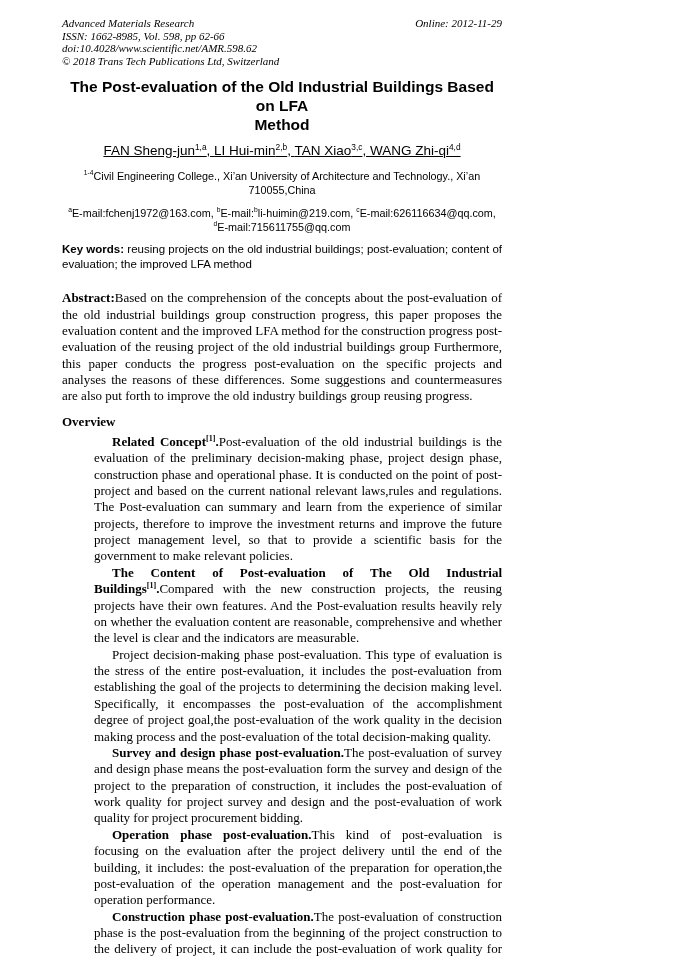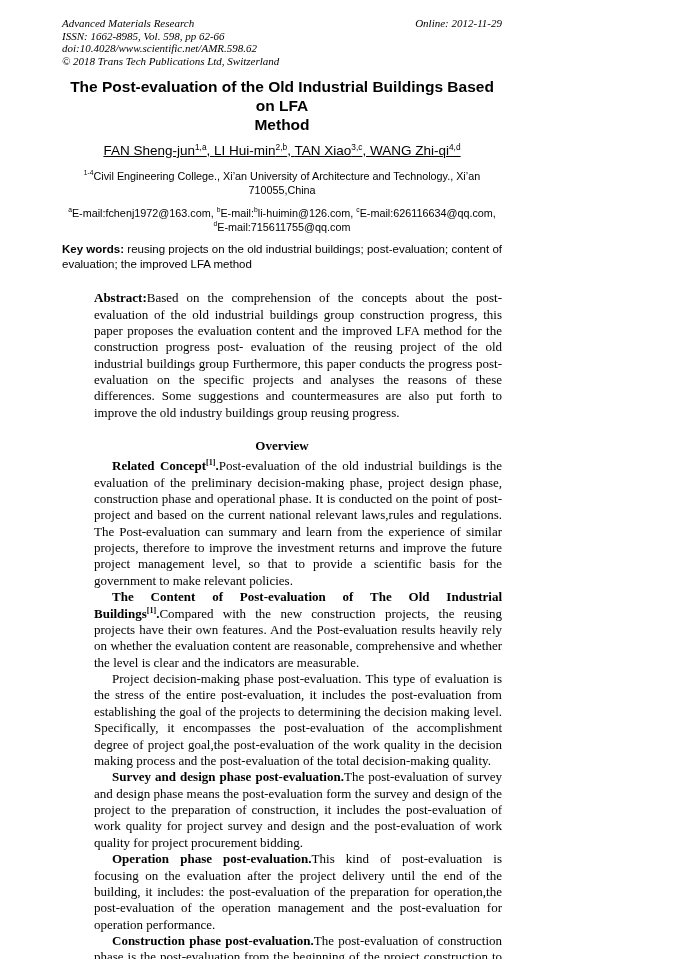--- a/index.html
+++ b/index.html
@@ -31,26 +31,25 @@
   .emails {
     font: 10.8px/1.3 "Liberation Sans", sans-serif;
     text-align: center; margin-top: 9px;
   }
   .keywords {
     font: 11.5px/1.3 "Liberation Sans", sans-serif;
     text-align: justify; margin-top: 8px;
   }
   .abstract {
     font: 13px/1.26 "Liberation Serif", serif;
-    text-align: justify; margin-top: 18px; margin-left: 32px;
+    text-align: justify; margin-top: 18px;
   }
   .section {
     font: bold 13px/1.3 "Liberation Serif", serif;
-    margin-top: 17px;
-    text-align: center;
+    margin-top: 9px;
   }
   .par {
     font: 13px/1.26 "Liberation Serif", serif;
     text-align: justify; text-indent: 18px; margin-left: 32px;
   }
   .par:first-of-type { margin-top: 3px; }
   sup { font-size: 0.62em; line-height: 0; vertical-align: super; }
   .bold { font-weight: bold; }
 </style>
 </head>
@@ -71,21 +70,21 @@
   <h1 class="title">
     <span class="tline">The Post-evaluation of the Old Industrial Buildings Based on LFA</span>
     <span class="tline">Method</span>
   </h1>
 
   <div class="authors"><span>FAN Sheng-jun</span><sup>1,a</sup><span>,  </span><span>LI Hui-min</span><sup>2,b</sup><span>,  </span><span>TAN Xiao</span><sup>3,c</sup><span>, </span><span>WANG Zhi-qi</span><sup>4,d</sup></div>
 
   <div class="affil"><sup>1-4</sup><span>Civil Engineering College., Xi’an University of Architecture and Technology., Xi’an 710055,China</span></div>
 
   <div class="emails">
-    <div class="email-line"><sup>a</sup><span>E-mail:fchenj1972@163.com, </span><sup>b</sup><span>E-mail:</span><sup>b</sup><span>li-huimin@126.com, </span><sup>c</sup><span>E-mail:626116634@qq.com,</span></div>
+    <div class="email-line"><sup>a</sup><span>E-mail:fchenj1972@163.com, </span><sup>b</sup><span>E-mail:</span><sup>b</sup><span>li-huimin@219.com, </span><sup>c</sup><span>E-mail:626116634@qq.com,</span></div>
     <div class="email-line"><sup>d</sup><span>E-mail:715611755@qq.com</span></div>
   </div>
 
   <div class="keywords"><span class="bold">Key words:</span><span> reusing projects on the old industrial buildings; post-evaluation; content of evaluation; the improved LFA method</span></div>
 
   <div class="abstract"><span class="bold">Abstract:</span><span>Based on the comprehension of the concepts about the post-evaluation of the old industrial buildings group construction progress, this paper proposes the evaluation content and the improved LFA method for the construction progress post- evaluation of the reusing project of the old industrial buildings group Furthermore, this paper conducts the progress post-evaluation on the specific projects and analyses the reasons of these differences. Some suggestions and countermeasures are also put forth to improve the old industry buildings group reusing progress.</span></div>
 
   <h2 class="section">Overview</h2>
 
   <div>

